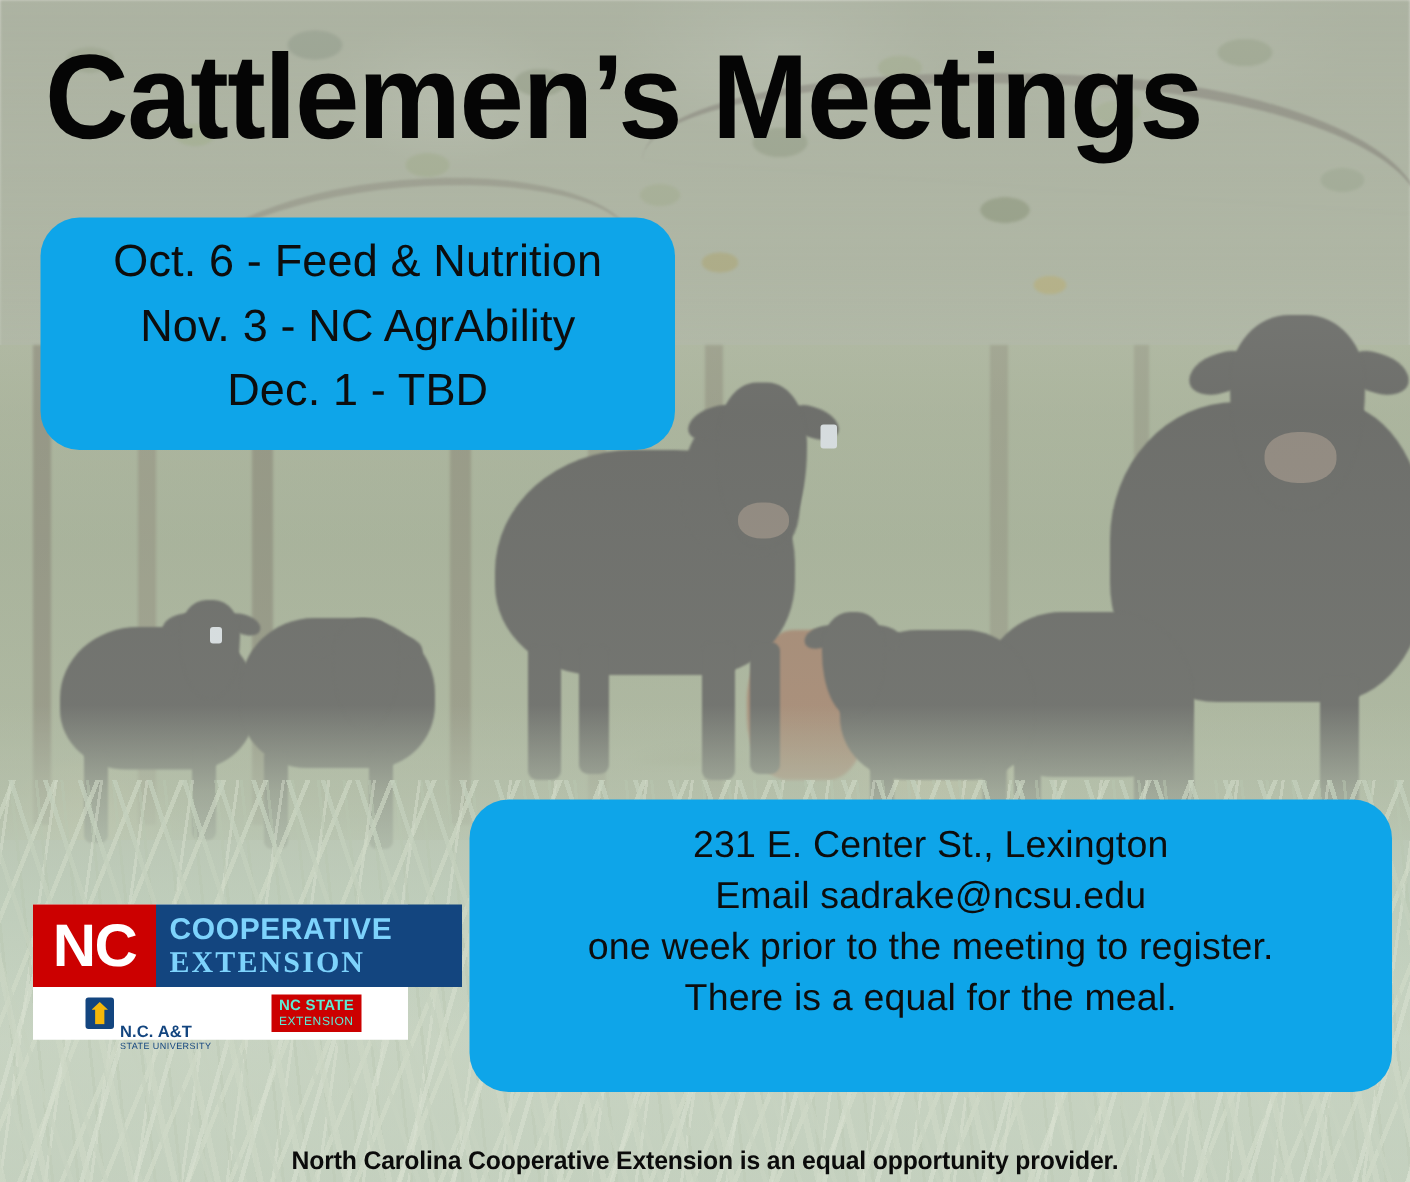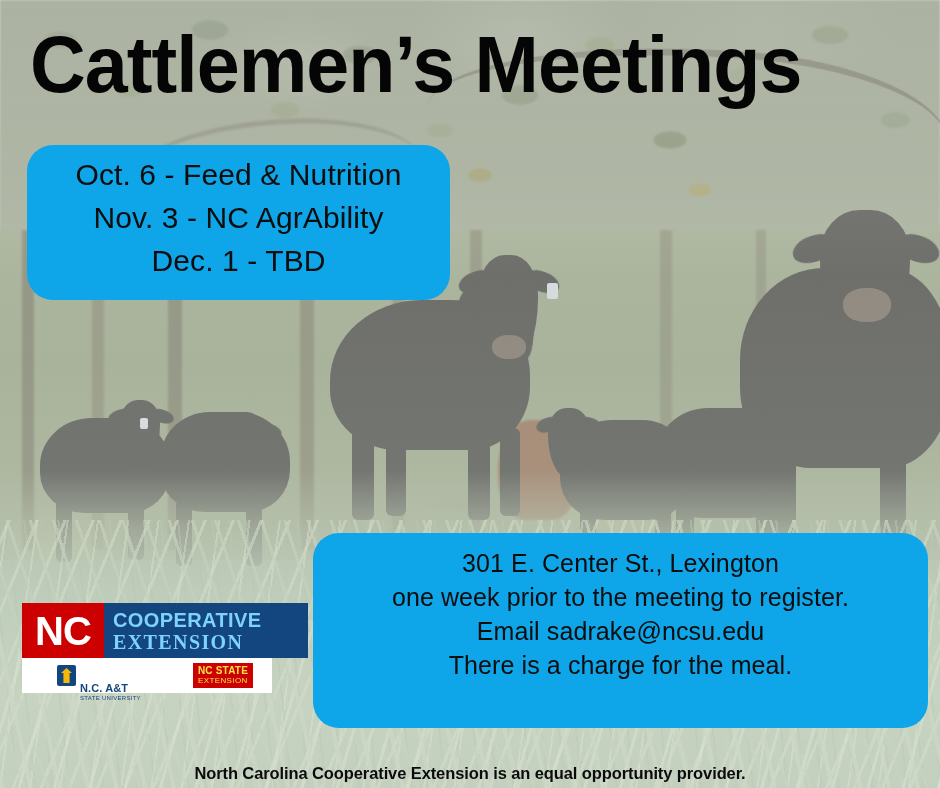--- a/index.html
+++ b/index.html
@@ -287,21 +287,21 @@
   }
   .agt-mark::after {
     content: ""; position: absolute; left: 4px; top: 3px;
     width: 11px; height: 15px; background: #f5b70a;
     clip-path: polygon(50% 0%, 100% 34%, 78% 34%, 78% 100%, 22% 100%, 22% 34%, 0% 34%);
   }
   .agt-text { line-height: 1; }
   .agt-text .t1 { font-weight: bold; font-size: 11px; color: #13457f; letter-spacing: .1px; margin-top: 32px; }
   .agt-text .t2 { font-size: 6px; color: #13457f; letter-spacing: .3px; margin-top: 1px; }
   .ncsu {
-    margin-left: 52px; background: #cc0000; color: #fde047;
+    margin-left: 40px; background: #cc0000; color: #5eead4;
     padding: 3px 5px 3px 5px; line-height: 1;
   }
   .ncsu .t1 { font-weight: bold; font-size: 10px; letter-spacing: .2px; }
   .ncsu .t2 { font-size: 8px; letter-spacing: .4px; margin-top: 1px; }
 
   .footer {
     position: absolute; left: 0; top: 764px; width: 940px;
     text-align: center;
     font-weight: bold;
     font-size: 17px;
@@ -379,24 +379,24 @@
 
   <div class="title">Cattlemen’s Meetings</div>
 
   <div class="green-box dates-box">
     <div class="line">Oct. 6 - Feed &amp; Nutrition</div>
     <div class="line">Nov. 3 - NC AgrAbility</div>
     <div class="line">Dec. 1 - TBD</div>
   </div>
 
   <div class="green-box info-box">
-    <div class="line">301 E. Center St., Lexington</div>
+    <div class="line">231 E. Center St., Lexington</div>
+    <div class="line">Email sadrake@ncsu.edu</div>
     <div class="line">one week prior to the meeting to register.</div>
-    <div class="line">Email sadrake@ncsu.edu</div>
-    <div class="line">There is a charge for the meal.</div>
+    <div class="line">There is a equal for the meal.</div>
   </div>
 
   <div class="logo">
     <div class="logo-top">
       <div class="logo-nc">NC</div>
       <div class="logo-coop">
         <span class="l1">COOPERATIVE</span>
         <span class="l2">EXTENSION</span>
       </div>
     </div>

